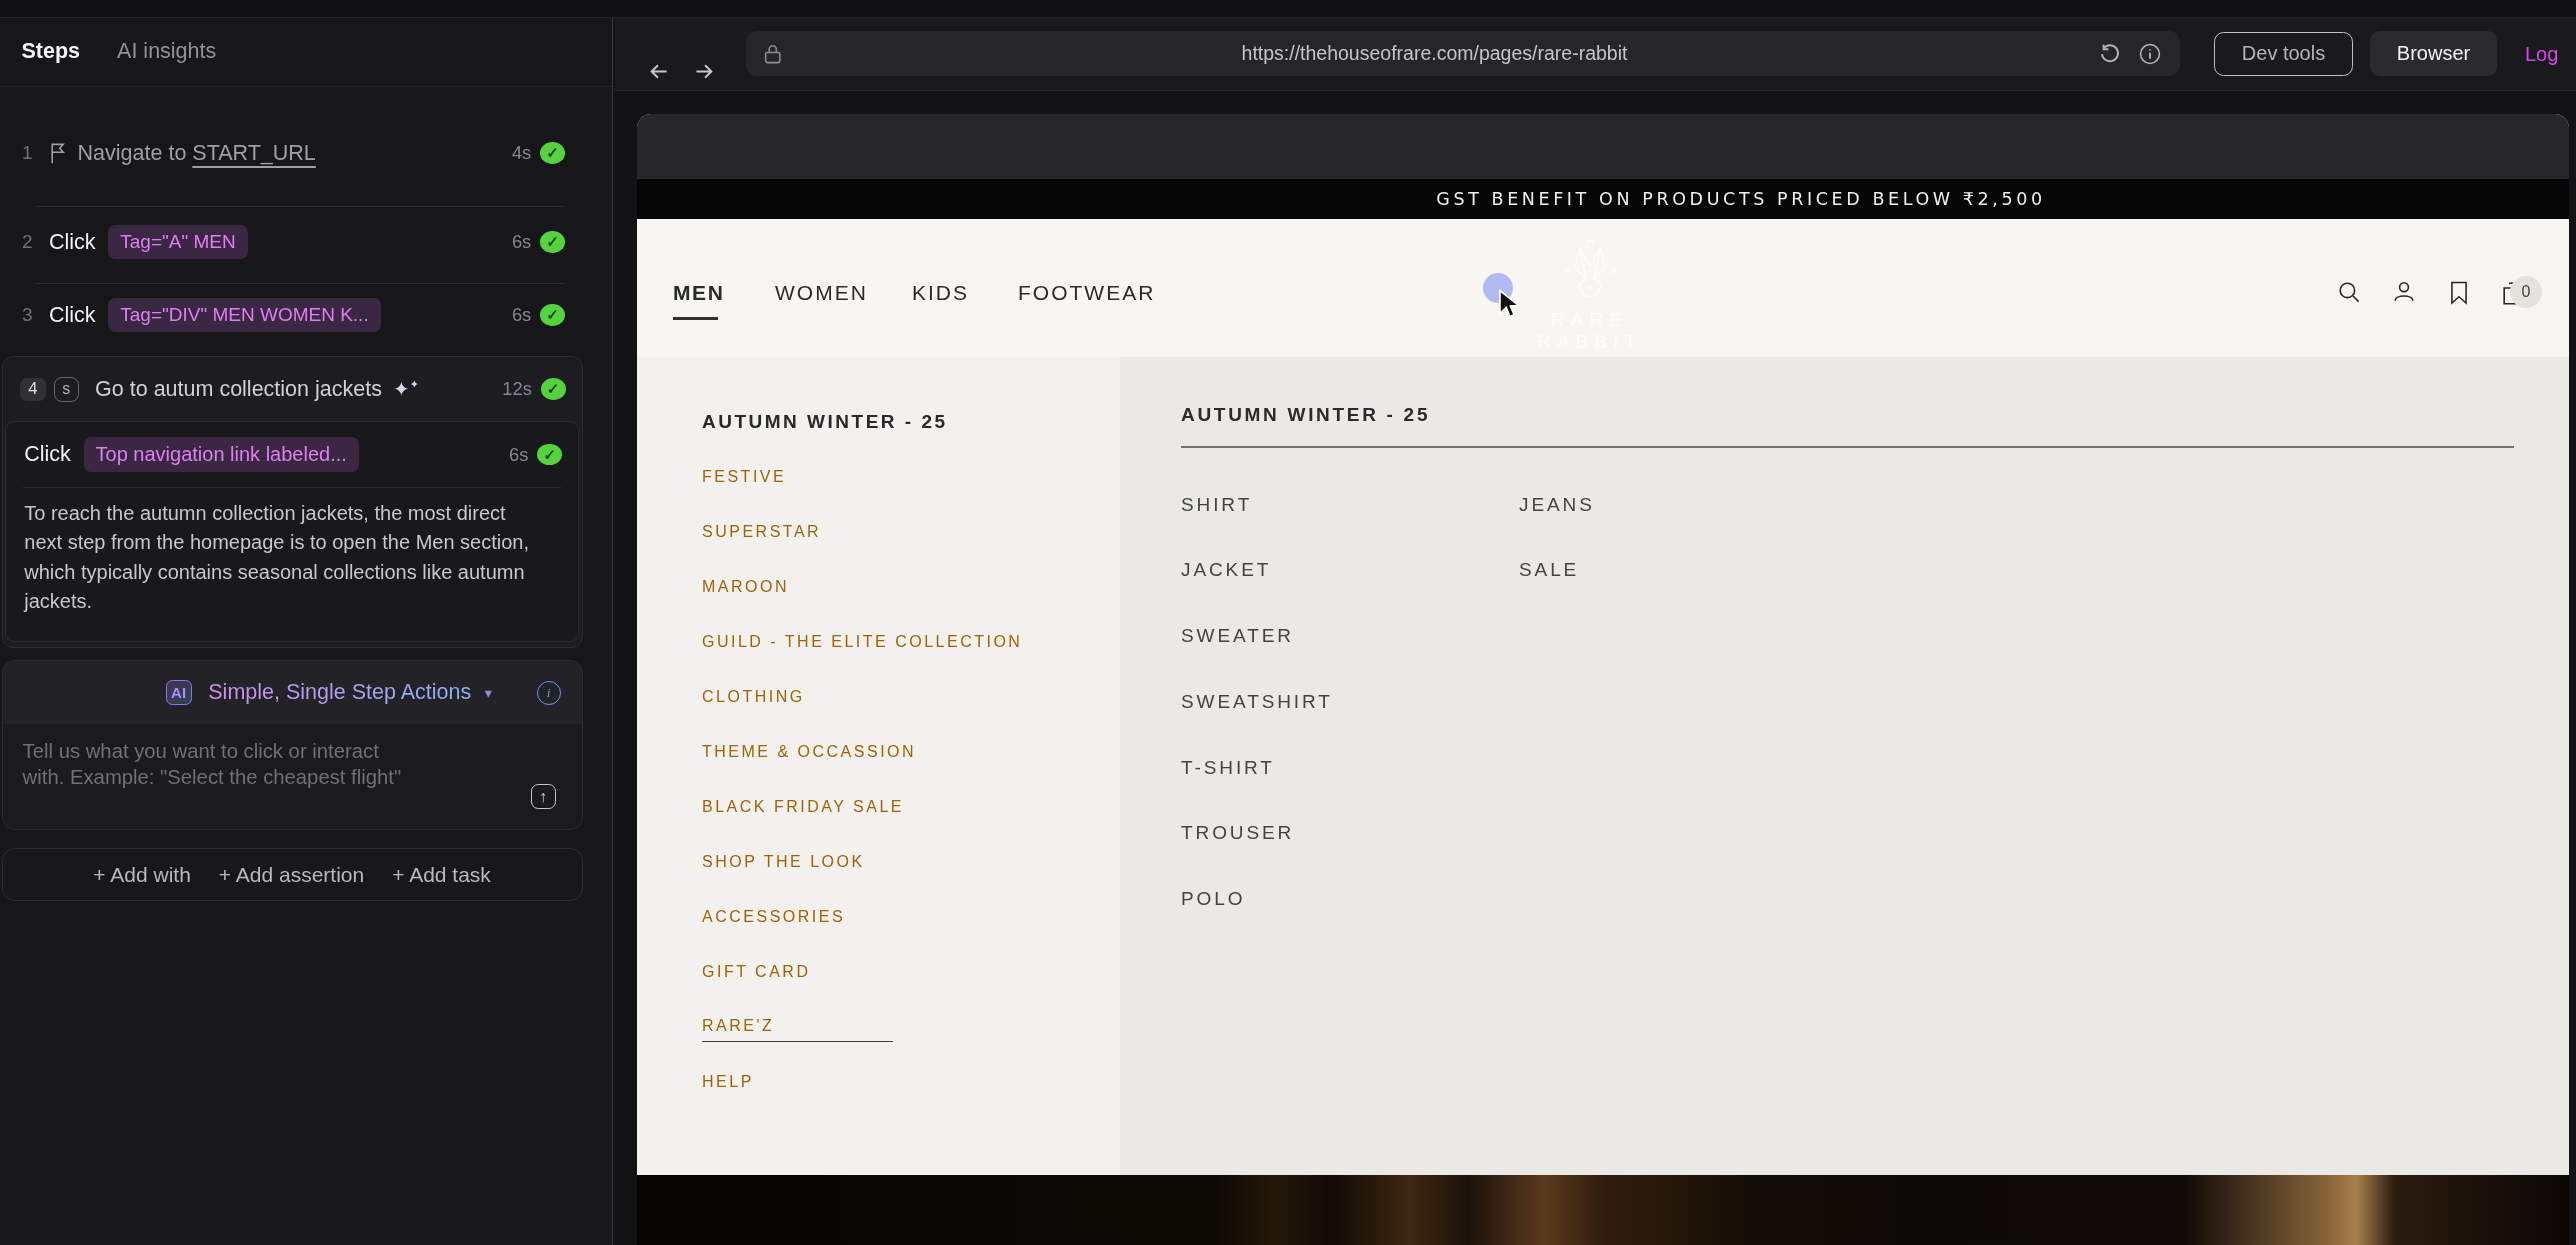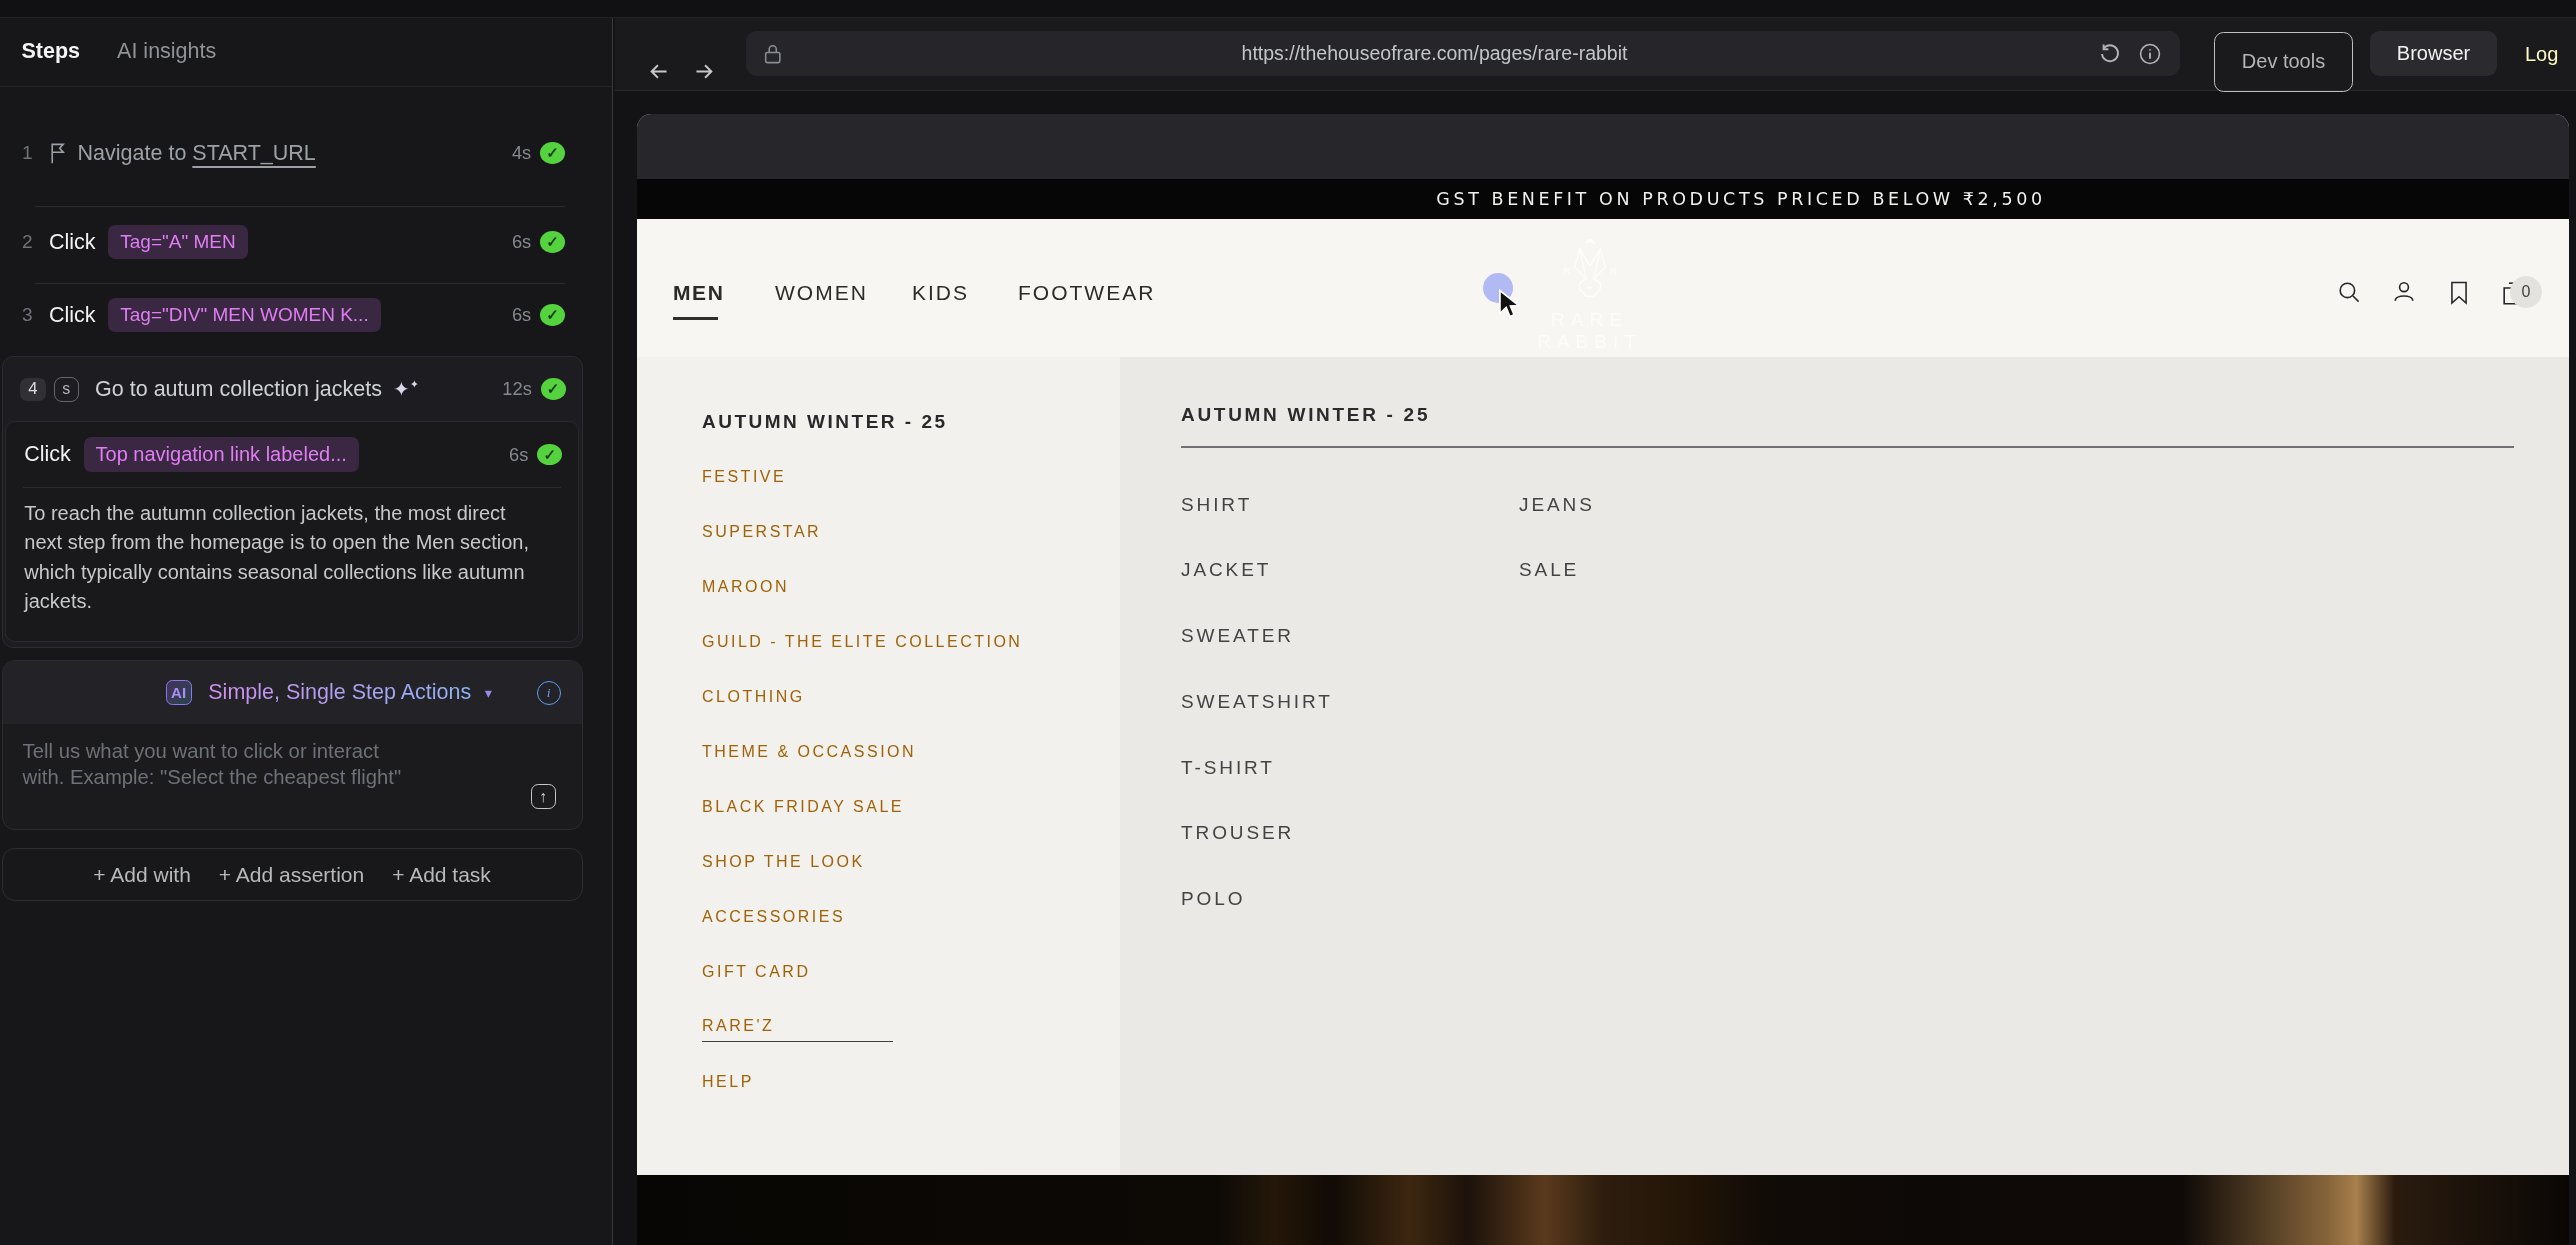--- a/index.html
+++ b/index.html
@@ -45,23 +45,23 @@
   
   #addbar { position:absolute; left:1.6px; top:848px; width:581px; height:53px; background:#18181b; border:1.6px solid #2e2e32; border-radius:12.7px; display:flex; align-items:center; justify-content:center; gap:28px; }
   .addlabel { color:#b7b9bd; font-size:21px; }
   
   #toolbar { position:absolute; left:615px; top:17.5px; width:1961px; height:73px; background:#1a1a1d; border-bottom:1.6px solid #28282c; display:flex; align-items:center; }
   #urlbar { position:absolute; left:131px; top:13.5px; width:1434px; height:45px; background:#26262a; border-radius:11px; display:flex; align-items:center; }
   .arr { position:absolute; top:37px; }
   #lockicon { margin-left:18.3px; display:flex; }
   #urltext { position:absolute; left:16px; right:73px; text-align:center; color:#c3c5c9; font-size:19.5px; }
   #urlright { margin-left:auto; margin-right:19px; display:flex; align-items:center; gap:17.5px; z-index:2; }
-  #devtools { position:absolute; left:1599px; top:14.3px; width:139px; height:60px; border:1.6px solid #bfc0c3; border-radius:9.6px; display:flex; align-items:center; justify-content:center; color:#b4b5b9; font-size:20px; }
+  #devtools { position:absolute; left:1599px; top:14.3px; width:139px; height:44px; border:1.6px solid #bfc0c3; border-radius:9.6px; display:flex; align-items:center; justify-content:center; color:#b4b5b9; font-size:20px; }
   #browsertab { position:absolute; left:1755px; top:13.5px; width:127px; height:45px; background:#2b2b2f; border-radius:9.6px; display:flex; align-items:center; justify-content:center; color:#f2f2f3; font-size:20px; }
-  #logtab { position:absolute; left:1910px; top:25px; color:#fef9c3; font-size:20px; }
+  #logtab { position:absolute; left:1910px; top:25px; color:#d946ef; font-size:20px; }
   
   #viewport { position:absolute; left:637px; top:114px; width:1932px; height:1132px; border-radius:14.3px 14.3px 0 0; overflow:hidden; background:#eae9e5; }
   #darkband { height:65px; background:#26262b; }
   #gstbar { height:40px; background:#060606; display:flex; align-items:center; justify-content:center; }
   #gsttext { color:#f0f0ee; font-size:17.5px; letter-spacing:3.6px; transform:translateX(138px); font-family:"DejaVu Sans",sans-serif; }
   #shopnav { height:138px; background:#f8f6f2; position:relative; }
   .navlink { position:absolute; top:62px; font-size:21px; letter-spacing:2px; color:#2b2b28; }
   #men-underline { position:absolute; left:36px; top:98px; width:45px; height:3.2px; background:#2f2f2c; }
   #logo { position:absolute; left:873px; top:17.5px; width:159px; text-align:center; }
   #logotext { margin-top:8px; font-size:19px; letter-spacing:6px; color:#fdfcf8; }

